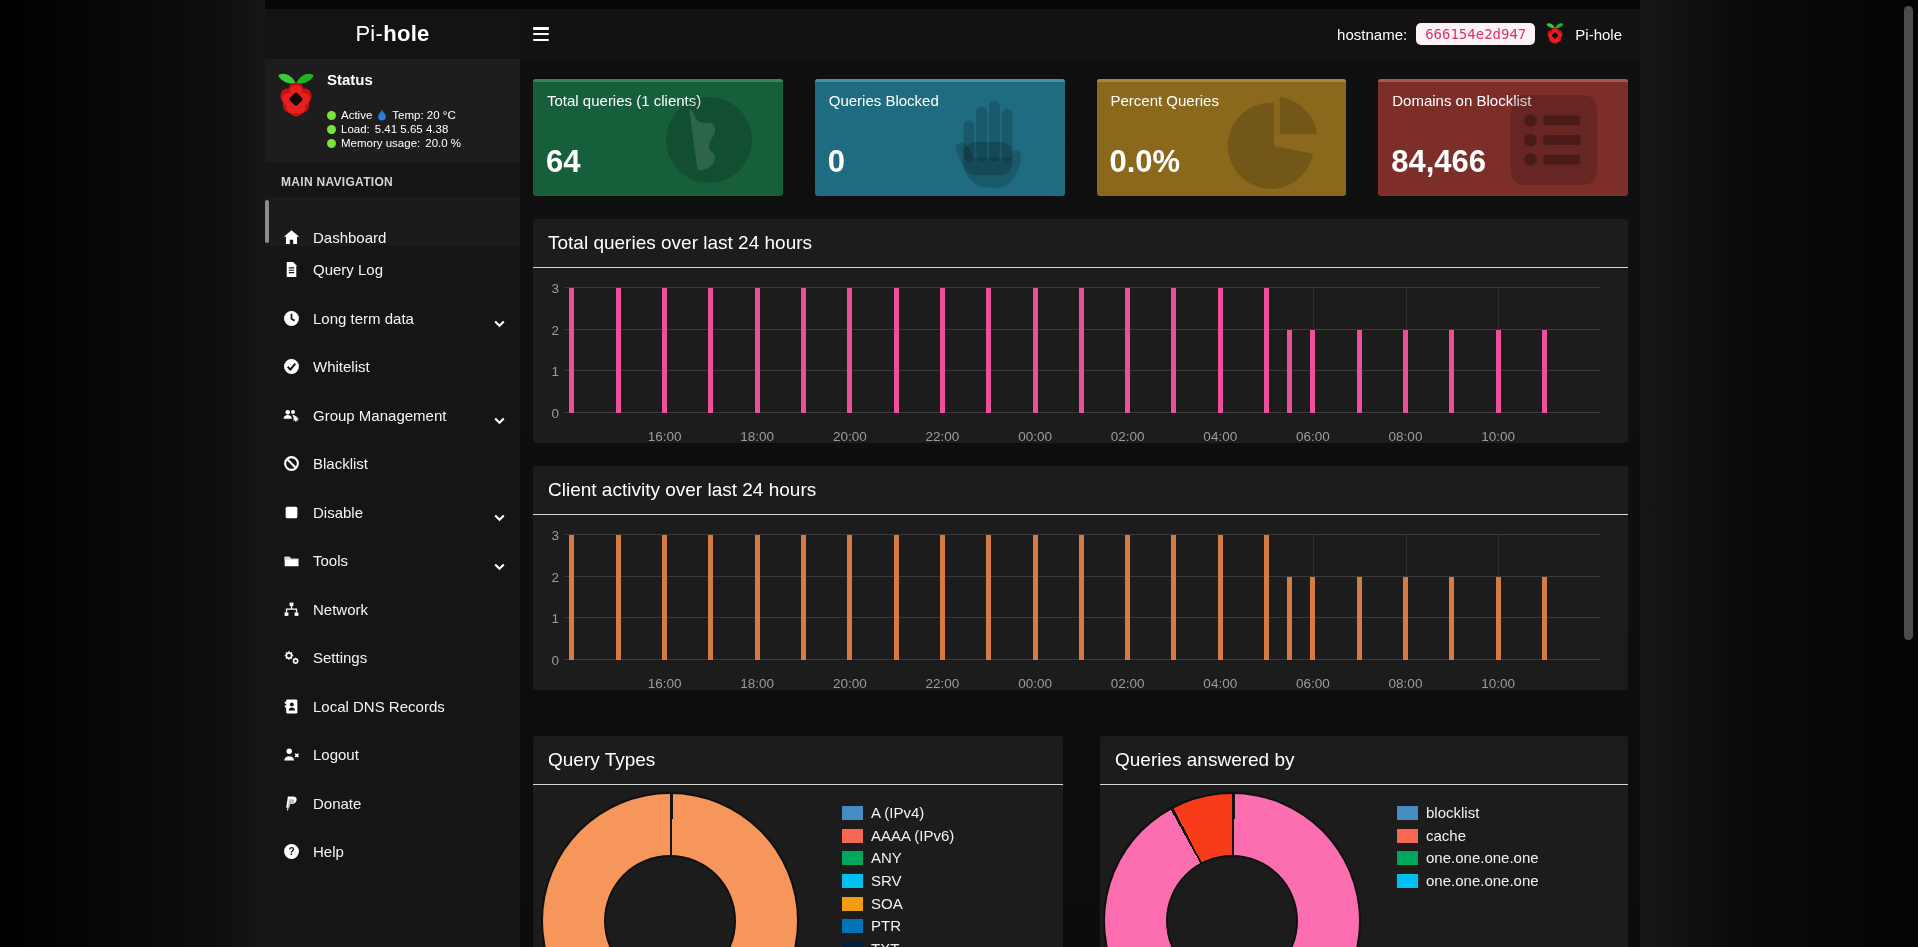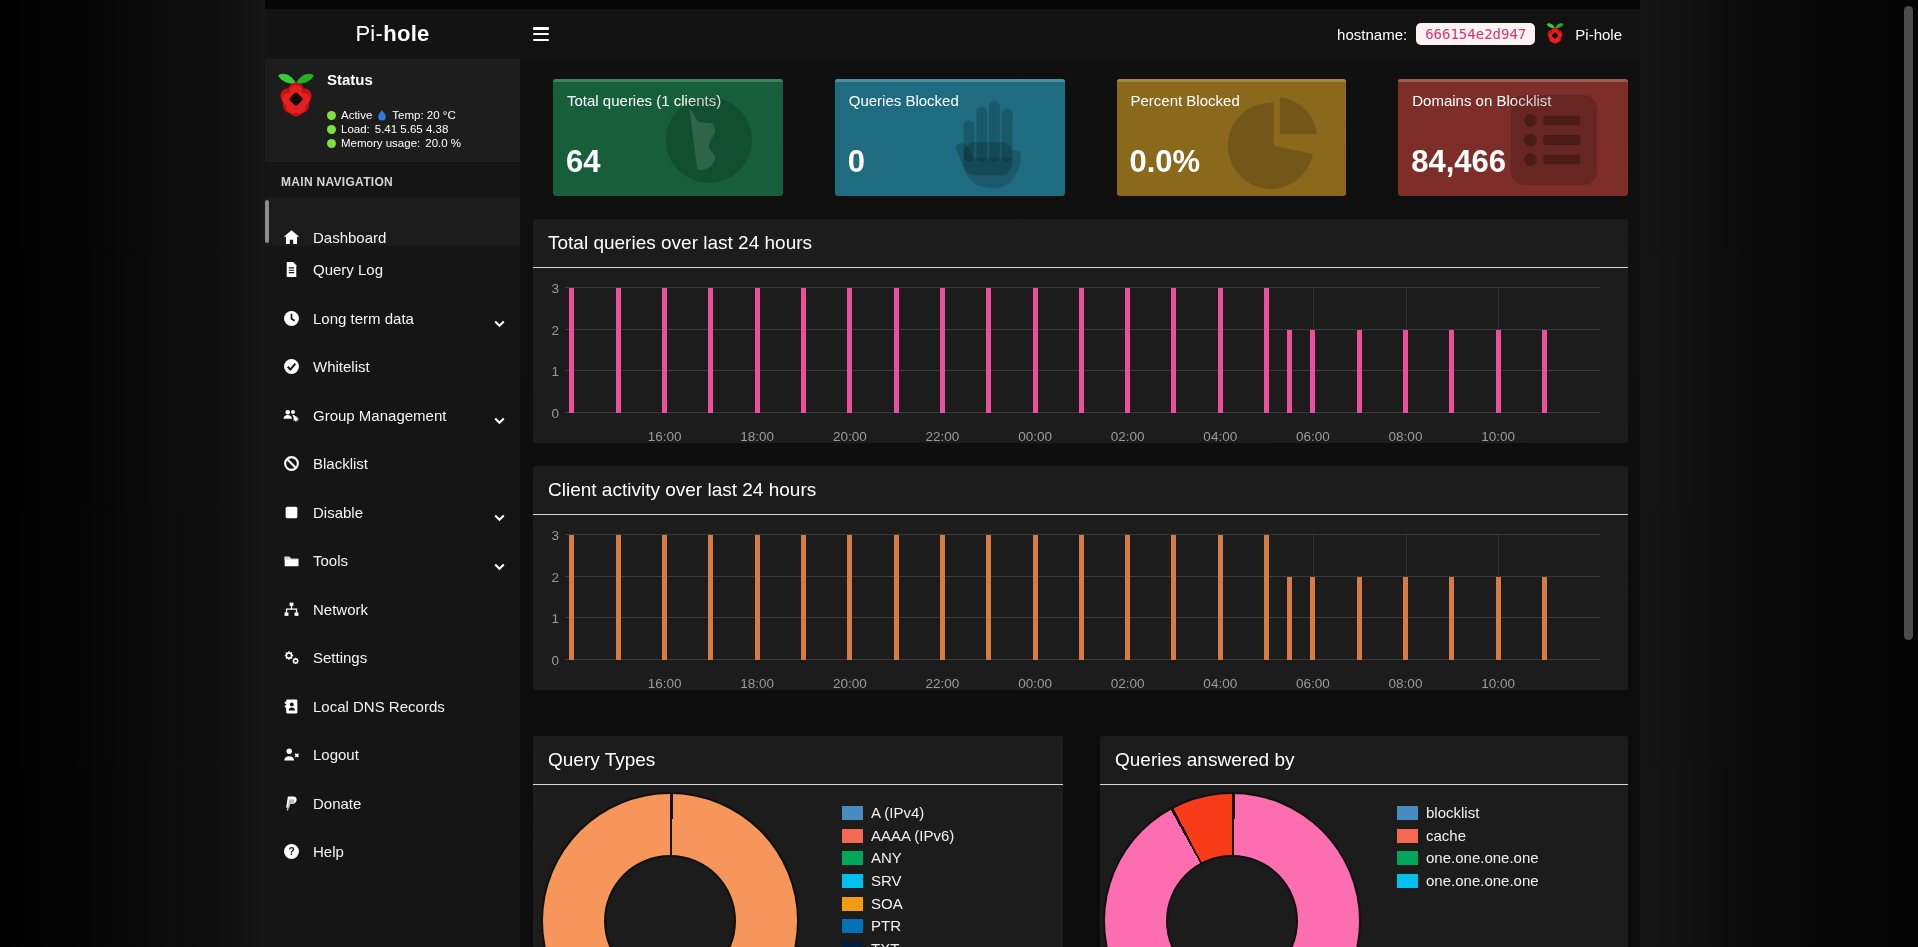--- a/index.html
+++ b/index.html
@@ -45,21 +45,21 @@
   .mi { width:18px; height:17px; flex:0 0 auto; display:flex; align-items:center; justify-content:center; }
   .mi svg { width:17px; height:17px; }
   .chev { position:absolute; right:15px; top:50%; margin-top:-4px; }
   .chev svg { width:11px; height:8px; }
 
   
   .content { position:absolute; left:255px; top:50px; right:0; bottom:0; overflow:hidden;
              background:linear-gradient(180deg,#101010,#0c0c0c); padding:20px 12px 0 13px; }
 
   .cards { display:flex; gap:32px; }
-  .card { flex:1; height:117px; position:relative; border-radius:3px; overflow:hidden;margin-left:20px; }
+  .card { flex:1; height:117px; position:relative; border-radius:3px; overflow:hidden; }
   .card-strip { height:3px; }
   .card-label { position:absolute; left:14px; top:13px; font-size:15px; color:#fff; }
   .card-value { position:absolute; left:13px; bottom:16px; font-size:31px; font-weight:700; color:#fff; }
   .card-wm { position:absolute; right:14px; top:12px; width:120px; height:98px; }
   .card-wm svg { width:100%; height:100%; fill:rgba(0,0,0,.17); }
 
   .panel { background:#1c1c1c; border-radius:3px; margin-top:23px; }
   .panel-header { height:49px; padding:0 15px; display:flex; align-items:center;
                   border-bottom:1px solid #d6d6d6; }
   .panel-title { font-size:19px; color:#fff; font-weight:400; }
@@ -359,21 +359,21 @@
                 <rect x="35" y="16" width="11" height="56" rx="5.5"></rect>
                 <rect x="48" y="10" width="11" height="62" rx="5.5"></rect>
                 <rect x="61" y="18" width="11" height="54" rx="5.5"></rect>
                 <path d="M14 56c6-6 12-2 14 4l4 8h40v-8l8 2c2 10-2 20-8 28-6 9-18 10-30 8-10-2-16-10-20-20-3-8-8-16-8-22z"></path>
                 <rect x="22" y="52" width="50" height="34" rx="12"></rect>
               </g>
             </svg></div>
         </div>
         <div class="card" style="background: rgb(138, 105, 29);">
           <div class="card-strip" style="background:#a38840"></div>
-          <div class="card-label">Percent Blocked</div>
+          <div class="card-label">Percent Queries</div>
           <div class="card-value">0.0%</div>
           <div class="card-wm"><svg viewBox="0 0 100 100">
               <path d="M58 6a44 44 0 0 1 38 38L58 44Z"></path>
               <path d="M52 12a44 44 0 1 0 40 52L52 56Z"></path>
             </svg></div>
         </div>
         <div class="card" style="background: rgb(125, 46, 41);">
           <div class="card-strip" style="background:#a05a55"></div>
           <div class="card-label">Domains on Blocklist</div>
           <div class="card-value">84,466</div>

